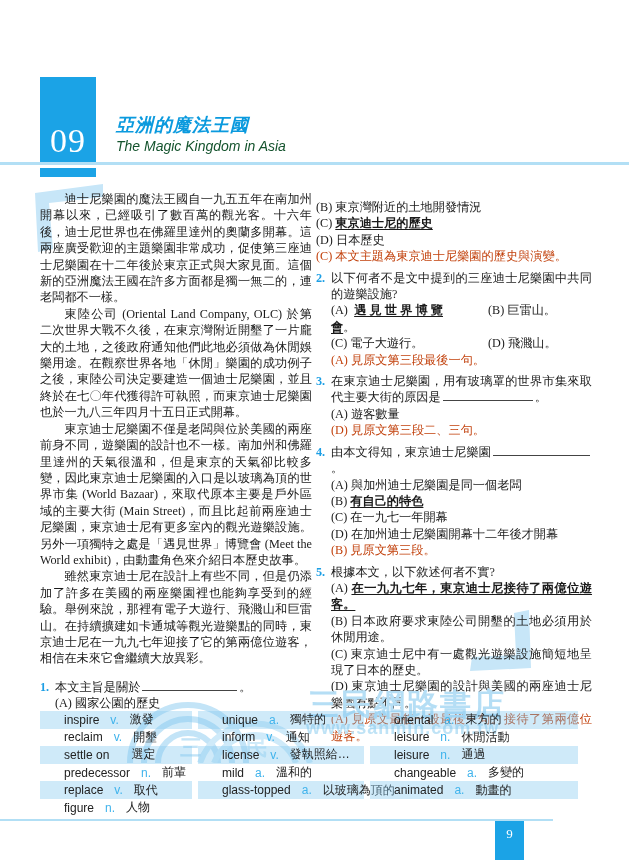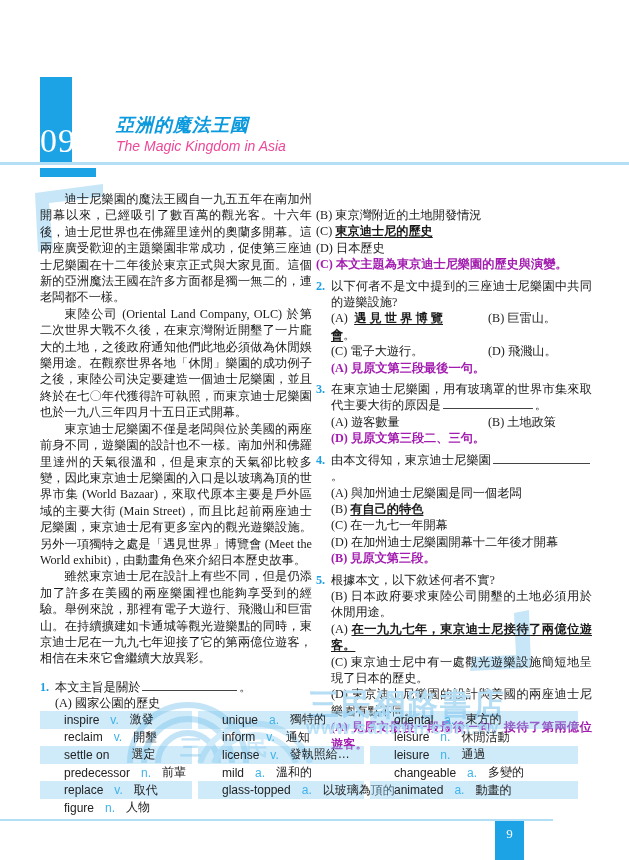--- a/index.html
+++ b/index.html
@@ -3,59 +3,59 @@
 <meta charset="utf-8">
 <style>
   html,body{margin:0;padding:0;background:#fff;}
   .page{
     position:relative; width:629px; height:860px; background:#ffffff;
     font-family:"Liberation Serif","DejaVu Serif",serif;
     color:#1a1a1a; overflow:hidden;
   }
   
   .lesson-box{
-    position:absolute; left:40px; top:77px; width:32px; height:85px;
+    position:absolute; left:40px; top:77px; width:56px; height:85px;
     background:#1ba3e6;
   }
   .lesson-num{
     position:absolute; left:0; right:0; bottom:2px; text-align:center;
     color:#ffffff; font-size:34px; font-family:"Liberation Serif",serif; letter-spacing:1px;
   }
   .lesson-tab{
     position:absolute; left:40px; top:168px; width:56px; height:9px; background:#1ba3e6;
   }
   .header-rule{
     position:absolute; left:0; top:162px; width:629px; height:3px; background:#b2dff5;
   }
   .title-zh{
     position:absolute; left:116px; top:113px;
     color:#0b9ade; font-size:18px; font-weight:bold; font-style:italic; letter-spacing:1px;
   }
   .title-en{
     position:absolute; left:116px; top:138px;
-    color:#ec4899; font-size:14px; font-style:italic;
+    color:#14532d; font-size:14px; font-style:italic;
     font-family:"Liberation Sans","DejaVu Sans",sans-serif;
   }
   
   .deco{position:absolute;}
   
   .col{position:absolute; top:191px; width:272px; font-size:12.2px; line-height:16.4px; text-align:justify;}
   .col-left{left:40px;}
   .col-right{left:316px; width:276px;}
   .para{margin:0; text-indent:2em;}
   
   .q{display:flex; margin-top:5px;}
   .qnum{color:#1d9fe5; font-weight:bold; width:15px; flex:none;}
   .qbody{flex:1;}
   .opt{margin:0;}
   .opt2{display:grid; grid-template-columns:112px auto;gap:45px;}
   .ans{font-weight:bold; text-decoration:underline; text-underline-offset:2px;}
-  .note{color:#a21caf;font-weight:bold;}
+  .note{color:#c2410c;}
   .blank{display:inline-block; width:95px; border-bottom:1px solid #444; height:11px; margin:0 2px; vertical-align:baseline;}
-  .cont-opts{margin-top:16px;}
+  .cont-opts{margin-top:8px;}
   
   .vocab{
     position:absolute; left:40px; top:711px; width:538px; z-index:2;
     font-family:"Liberation Sans","DejaVu Sans",sans-serif; font-size:12px;
   }
   .vrow{display:grid; grid-template-columns:152px 166px 1fr; column-gap:6px; height:17.6px; align-items:center;}
   .vcell{height:100%; display:flex; align-items:center; padding-left:24px; box-sizing:border-box;}
   .vrow.hl .vcell.filled{background:rgba(128,200,240,0.38);}
   .vword{color:#222; margin-right:11px; white-space:nowrap;}
   .vpos{color:#3fb3ec; margin-right:11px;}
@@ -138,21 +138,20 @@
         <div class="note">(A) 見原文第三段最後一句。</div>
       </div>
     </div>
 
     <div class="q">
       <span class="qnum">3.</span>
       <div class="qbody">
         <span>在東京迪士尼樂園，用有玻璃罩的世界市集來取代主要大街的原因是</span><span class="blank" style="width:90px;"></span><span>。</span>
         <div class="opt2">
           <span>(A) 遊客數量</span>
-          <span>(B) 土地政策</span>
         </div>
         <div class="note">(D) 見原文第三段二、三句。</div>
       </div>
     </div>
 
     <div class="q">
       <span class="qnum">4.</span>
       <div class="qbody">
         <span>由本文得知，東京迪士尼樂園</span><span class="blank" style="width:97px;"></span><span>。</span>
         <div class="opt">(A) 與加州迪士尼樂園是同一個老闆</div>
@@ -160,22 +159,22 @@
         <div class="opt">(C) 在一九七一年開幕</div>
         <div class="opt">(D) 在加州迪士尼樂園開幕十二年後才開幕</div>
         <div class="note">(B) 見原文第三段。</div>
       </div>
     </div>
 
     <div class="q">
       <span class="qnum">5.</span>
       <div class="qbody">
         <span>根據本文，以下敘述何者不實?</span>
+        <div class="opt"><span>(A) </span><span class="ans">在一九九七年，東京迪士尼接待了兩億位遊客。</span></div>
         <div class="opt">(B) 日本政府要求東陸公司開墾的土地必須用於休閒用途。</div>
-        <div class="opt"><span>(A) </span><span class="ans">在一九九七年，東京迪士尼接待了兩億位遊客。</span></div>
         <div class="opt">(C) 東京迪士尼中有一處觀光遊樂設施簡短地呈現了日本的歷史。</div>
         <div class="opt">(D) 東京迪士尼樂園的設計與美國的兩座迪士尼樂園有點不同。</div>
         <div class="note">(A) 見原文最後一段最後一句。接待了第兩億位遊客。</div>
       </div>
     </div>
   </div>
 
   <svg class="watermark" style="left:118px; top:693px;" width="195" height="70" viewBox="0 0 195 70">
     <g fill="none" stroke="#c3e4f7" stroke-width="6">
       <path d="M 12 70 A 58 58 0 0 1 128 70"></path>

